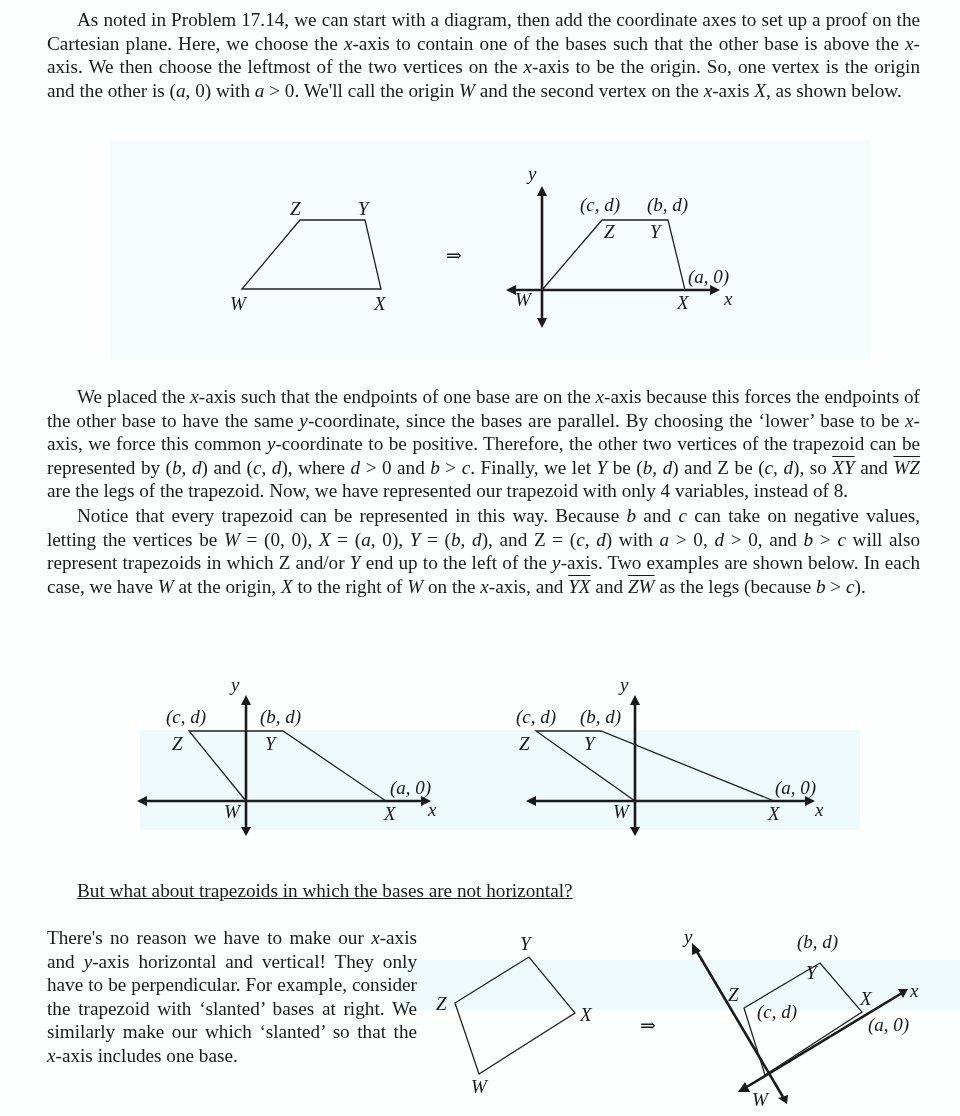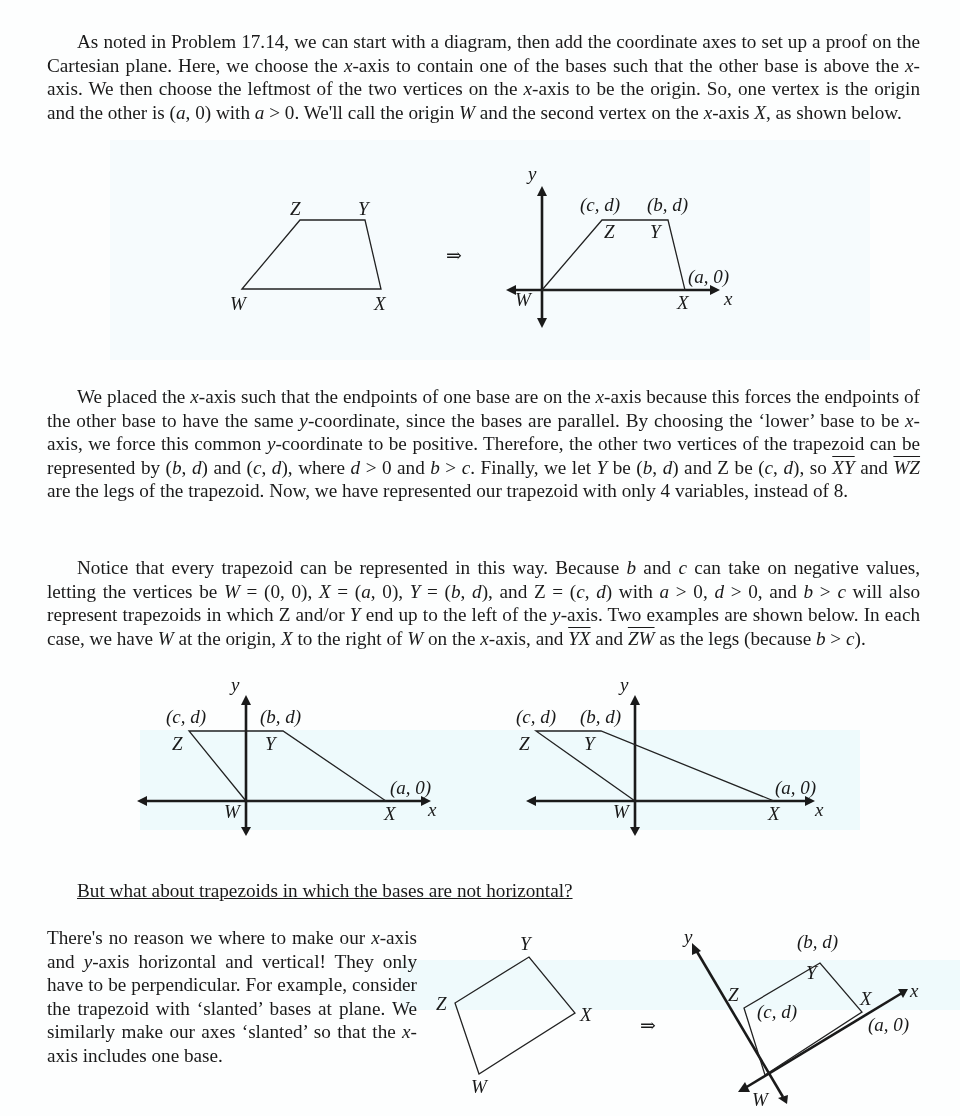--- a/index.html
+++ b/index.html
@@ -37,21 +37,21 @@
   .ax { stroke: #1a1a1a; stroke-width: 2.6; fill: none; }
   .ah { fill: #1a1a1a; }
 </style>
 </head>
 <body>
 
 <div class="tint" style="left:110px;top:140px;width:760px;height:220px;background:#f6fbfd;"></div>
 <div class="tint" style="left:140px;top:730px;width:720px;height:100px;background:#eefafc;"></div>
 <div class="tint" style="left:400px;top:960px;width:560px;height:50px;background:#effafc;"></div>
 
-<p class="para" style="top:30px;">
+<p class="para" style="top:8px;">
   <span class="indent"></span><span>As noted in Problem 17.14, we can start with a diagram, then add the coordinate axes to set up a proof on the Cartesian plane. Here, we choose the </span><i>x</i><span>-axis to contain one of the bases such that the other base is above the </span><i>x</i><span>-axis. We then choose the leftmost of the two vertices on the </span><i>x</i><span>-axis to be the origin. So, one vertex is the origin and the other is (</span><i>a</i><span>, 0) with </span><i>a</i><span> &gt; 0. We'll call the origin </span><i>W</i><span> and the second vertex on the </span><i>x</i><span>-axis </span><i>X</i><span>, as shown below.</span>
 </p>
 
 <svg style="left:0;top:0;" width="960" height="1116">
   <polygon class="ln" points="242,289 300,220 365,220 381,289"></polygon>
   <text class="it" x="290" y="215">Z</text>
   <text class="it" x="358" y="215">Y</text>
   <text class="it" x="230" y="310">W</text>
   <text class="it" x="374" y="310">X</text>
   <text x="446" y="262">⇒</text>
@@ -73,21 +73,21 @@
     <text class="it" x="688" y="283">(a, 0)</text>
     <text class="it" x="515" y="306">W</text>
     <text class="it" x="677" y="309">X</text>
   </g>
 </svg>
 
 <p class="para" style="top:385px;">
   <span class="indent"></span><span>We placed the </span><i>x</i><span>-axis such that the endpoints of one base are on the </span><i>x</i><span>-axis because this forces the endpoints of the other base to have the same </span><i>y</i><span>-coordinate, since the bases are parallel. By choosing the ‘lower’ base to be </span><i>x</i><span>-axis, we force this common </span><i>y</i><span>-coordinate to be positive. Therefore, the other two vertices of the trapezoid can be represented by (</span><i>b</i><span>, </span><i>d</i><span>) and (</span><i>c</i><span>, </span><i>d</i><span>), where </span><i>d</i><span> &gt; 0 and </span><i>b</i><span> &gt; </span><i>c</i><span>. Finally, we let </span><i>Y</i><span> be (</span><i>b</i><span>, </span><i>d</i><span>) and Z be (</span><i>c</i><span>, </span><i>d</i><span>), so </span><i class="ol">XY</i><span> and </span><i class="ol">WZ</i><span> are the legs of the trapezoid. Now, we have represented our trapezoid with only 4 variables, instead of 8.</span>
 </p>
 
-<p class="para" style="top:556px;">
+<p class="para" style="top:504px;">
   <span class="indent"></span><span>Notice that every trapezoid can be represented in this way. Because </span><i>b</i><span> and </span><i>c</i><span> can take on negative values, letting the vertices be </span><i>W</i><span> = (0, 0), </span><i>X</i><span> = (</span><i>a</i><span>, 0), </span><i>Y</i><span> = (</span><i>b</i><span>, </span><i>d</i><span>), and Z = (</span><i>c</i><span>, </span><i>d</i><span>) with </span><i>a</i><span> &gt; 0, </span><i>d</i><span> &gt; 0, and </span><i>b</i><span> &gt; </span><i>c</i><span> will also represent trapezoids in which Z and/or </span><i>Y</i><span> end up to the left of the </span><i>y</i><span>-axis. Two examples are shown below. In each case, we have </span><i>W</i><span> at the origin, </span><i>X</i><span> to the right of </span><i>W</i><span> on the </span><i>x</i><span>-axis, and </span><i class="ol">YX</i><span> and </span><i class="ol">ZW</i><span> as the legs (because </span><i>b</i><span> &gt; </span><i>c</i><span>).</span>
 </p>
 
 <svg style="left:0;top:0;" width="960" height="1116">
   <g>
     <line class="ax" x1="144" y1="801" x2="335" y2="801"></line>
     <line class="ax" x1="335" y1="801" x2="424" y2="801"></line>
     <polygon class="ah" points="137,801 147,796 147,806"></polygon>
     <polygon class="ah" points="431,801 421,796 421,806"></polygon>
     <line class="ax" x1="246" y1="702" x2="246" y2="832"></line>
@@ -122,21 +122,21 @@
     <text class="it" x="613" y="818">W</text>
     <text class="it" x="768" y="820">X</text>
   </g>
 </svg>
 
 <p class="para" style="top:879px;text-decoration:underline;">
   <span class="indent"></span><span>But what about trapezoids in which the bases are not horizontal?</span>
 </p>
 
 <p class="narrow" style="top:926px;">
-  <span class="indent"></span><span>There's no reason we where to make our </span><i>x</i><span>-axis and </span><i>y</i><span>-axis horizontal and vertical! They only have to be perpendicular. For example, consider the trapezoid with ‘slanted’ bases at plane. We similarly make our axes ‘slanted’ so that the </span><i>x</i><span>-axis includes one base.</span>
+  <span class="indent"></span><span>There's no reason we have to make our </span><i>x</i><span>-axis and </span><i>y</i><span>-axis horizontal and vertical! They only have to be perpendicular. For example, consider the trapezoid with ‘slanted’ bases at right. We similarly make our which ‘slanted’ so that the </span><i>x</i><span>-axis includes one base.</span>
 </p>
 
 <svg style="left:0;top:0;" width="960" height="1116">
   <g>
     <polygon class="ln" points="455,1003 529,957 575,1013 479,1074"></polygon>
     <text class="it" x="520" y="950">Y</text>
     <text class="it" x="436" y="1010">Z</text>
     <text class="it" x="580" y="1021">X</text>
     <text class="it" x="471" y="1093">W</text>
     <text x="640" y="1032">⇒</text>

